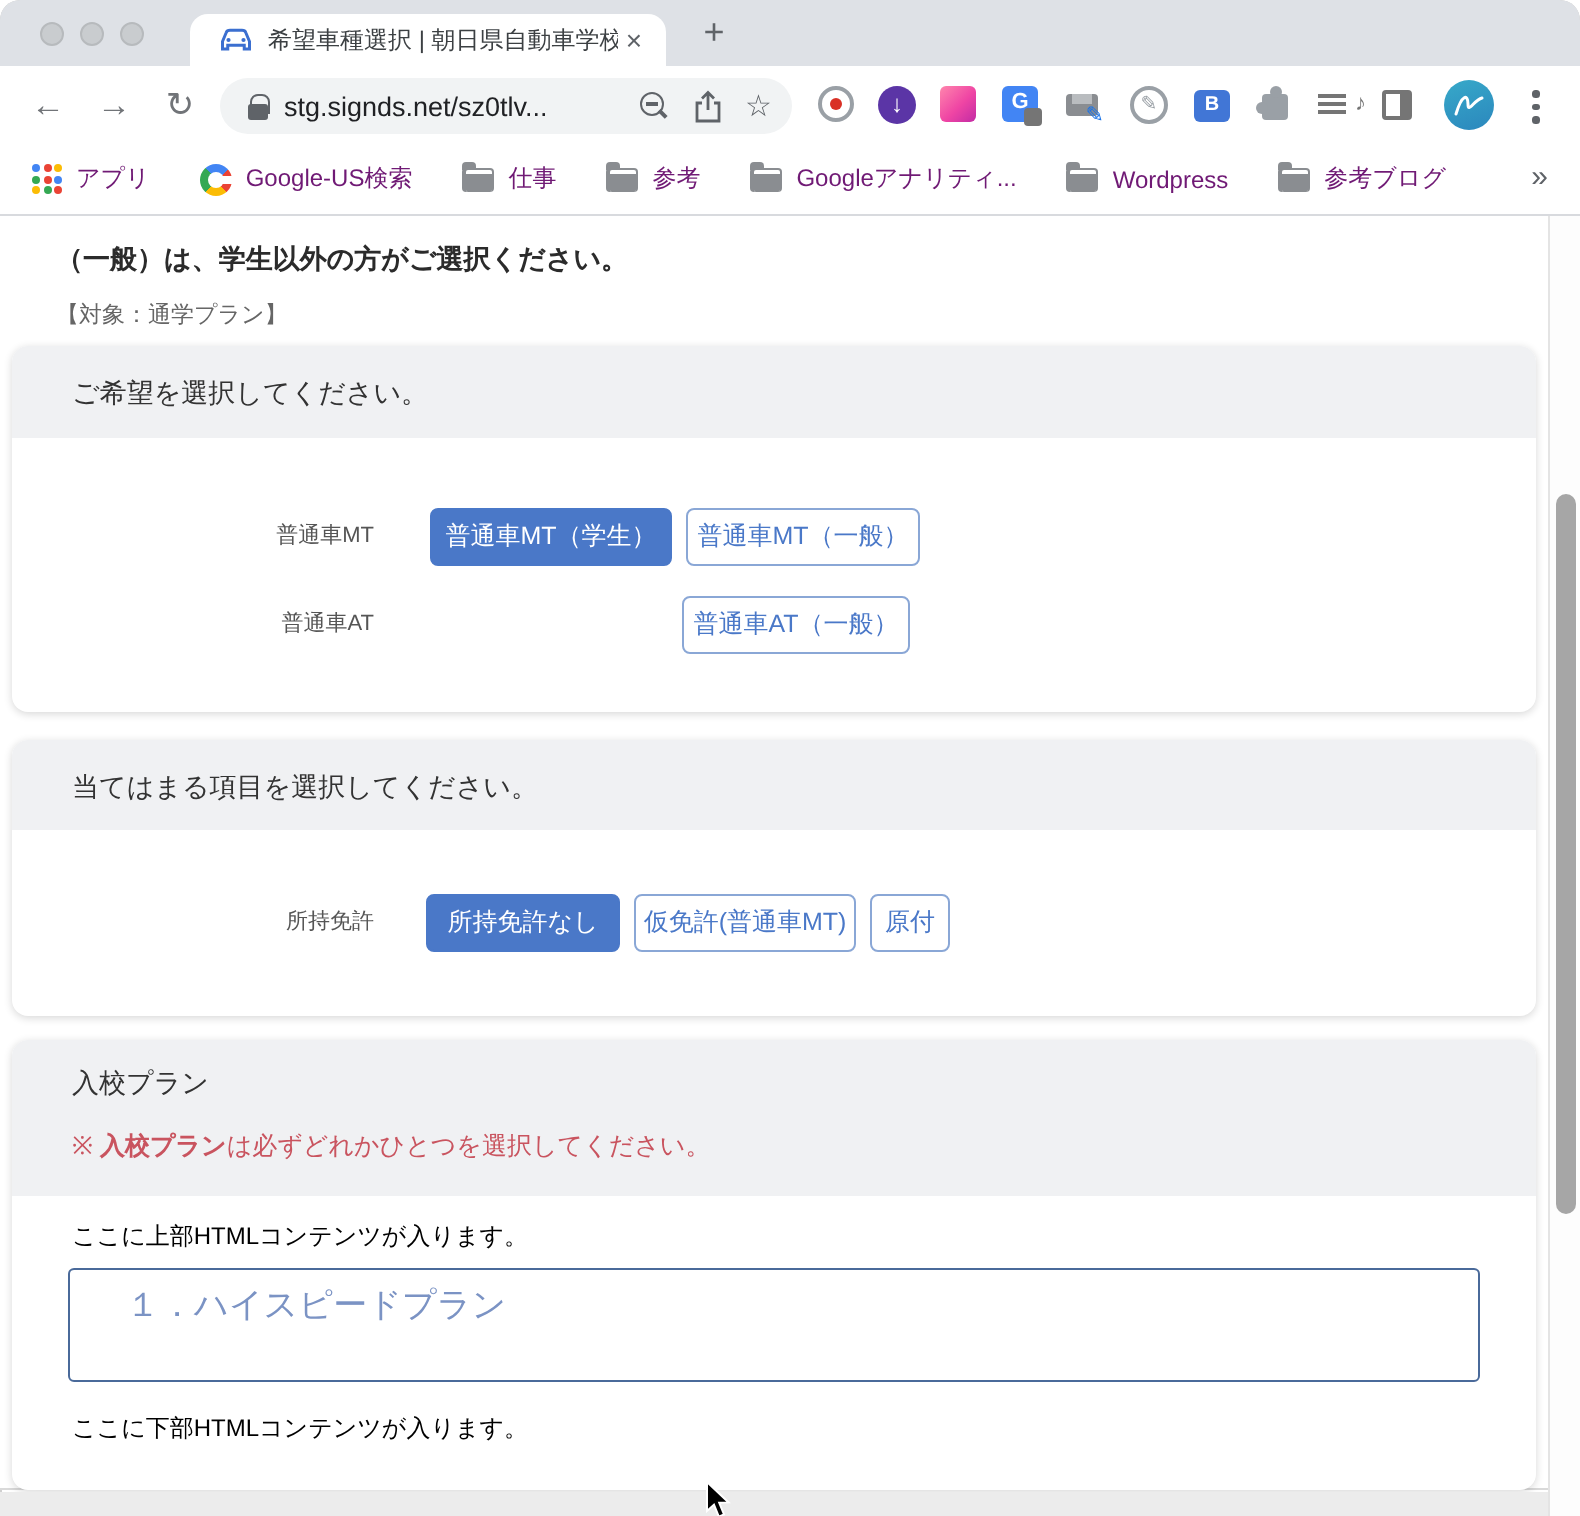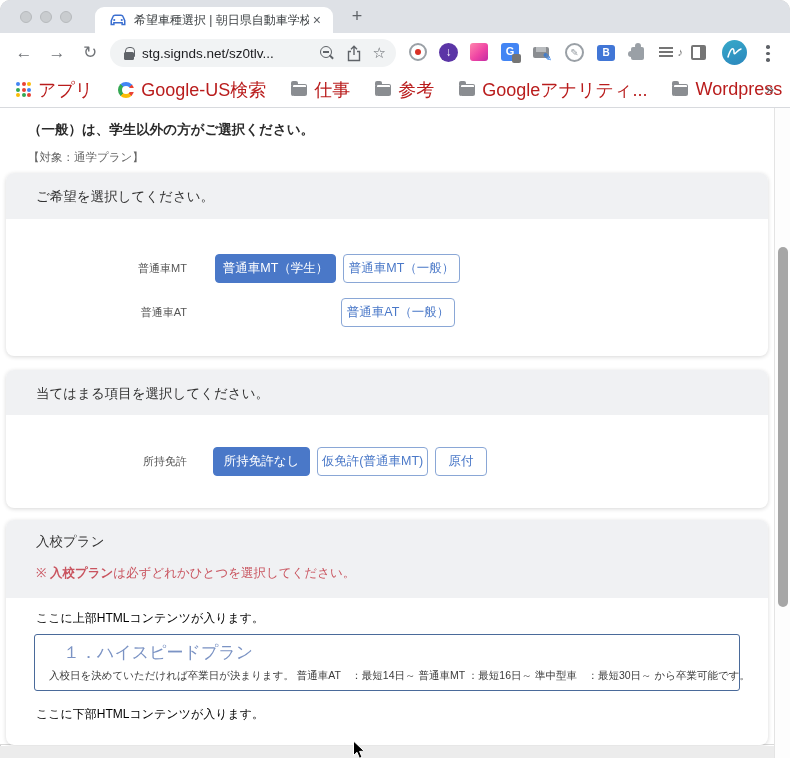--- a/index.html
+++ b/index.html
@@ -67,21 +67,21 @@
   .panelic { width:15px; height:15px; border:2px solid #757575; border-radius:2px; margin-top:2px; }
   .panelic::after { content:""; position:absolute; right:0; top:0; width:4px; height:11px; background:#757575; }
   .avatar { position:absolute; top:7px; width:25px; height:25px; border-radius:50%;
             background:linear-gradient(160deg,#37a9c9,#2b87bd); }
   .menudots { position:absolute; top:12px; width:4px; }
   .menudots span { display:block; width:3.5px; height:3.5px; border-radius:50%; background:#5f6368; margin-bottom:3px; }
 
   
   .bmbar { position:absolute; left:0; top:72px; width:790px; height:36px; background:#ffffff;
            border-bottom:1px solid #d8dade; display:flex; align-items:center; padding-left:16px; gap:25px; }
-  .bm { display:flex; align-items:center; gap:7px; font-size:18px; color:#b91c1c; white-space:nowrap; }
+  .bm { display:flex; align-items:center; gap:7px; font-size:12px; color:#701a75; white-space:nowrap; }
   .appsgrid { display:grid; grid-template-columns:repeat(3,4px); grid-gap:1.5px; }
   .appsgrid b { width:4px; height:4px; border-radius:50%; }
   .gicon { position:relative; width:16px; height:16px; border-radius:50%;
            background:conic-gradient(from -40deg,#4285f4 0 90deg,#ea4335 90deg 180deg,#fbbc05 180deg 260deg,#34a853 260deg 360deg); }
   .gicon::before { content:""; position:absolute; left:4px; top:4px; width:8px; height:8px; border-radius:50%; background:#fff; }
   .gicon::after { content:""; position:absolute; left:8px; top:6px; width:8px; height:4px; background:#fff; }
   .gicon i { position:absolute; left:8px; top:7px; width:7px; height:3px; background:#4285f4; }
   .folder { position:relative; width:16px; height:12px; background:#8a8d91; border-radius:2px; }
   .folder::before { content:""; position:absolute; left:0; top:-3px; width:7px; height:4px; background:#8a8d91; border-radius:2px 2px 0 0; }
   .folder::after { content:""; position:absolute; left:1.5px; top:1.5px; width:13px; height:10.5px; background:#fff; border-radius:1px; }
@@ -263,32 +263,31 @@
       <div class="btn out" style="top:125px; left:335px; width:114px;">普通車AT（一般）</div>
     </div>
 
     <div class="card card2">
       <div class="card-hdr" style="height:45px;">
         <div class="hdr-title nowrap" style="top:15px;">当てはまる項目を選択してください。</div>
       </div>
       <div class="row-label nowrap" style="top:77px;">所持免許</div>
       <div class="btn sel" style="top:77px; left:207px; width:97px;">所持免許なし</div>
       <div class="btn out" style="top:77px; left:311px; width:111px;">仮免許(普通車MT)</div>
-      <div class="btn out" style="top:77px; left:429px; width:52px;">原付</div>
+      <div class="btn out" style="top:77px; left:429px; width:40px;">原付</div>
     </div>
 
     <div class="card card3">
       <div class="card-hdr" style="height:78px;">
         <div class="hdr-title nowrap" style="top:13px;">入校プラン</div>
         <div class="c3-req nowrap"><span>※ </span><b>入校プラン</b><span>は必ずどれかひとつを選択してください。</span></div>
       </div>
       <div class="html-note nowrap" style="top:90px;">ここに上部HTMLコンテンツが入ります。</div>
       <div class="planbox">
         <div class="plan-title nowrap">１．ハイスピードプラン</div>
-        <div class="plan-desc">入校日を決めていただければ卒業日が決まります。 普通車AT　：最短14日～ 普通車MT ：最短16日～ 準中型車　：最短30日～ から卒業可能です。</div>
       </div>
       <div class="html-note nowrap" style="top:186px;">ここに下部HTMLコンテンツが入ります。</div>
     </div>
   </div>
 
   <div class="belowstrip"></div>
 
   <div class="scrolltrack">
     <div class="scrollthumb"></div>
   </div>

